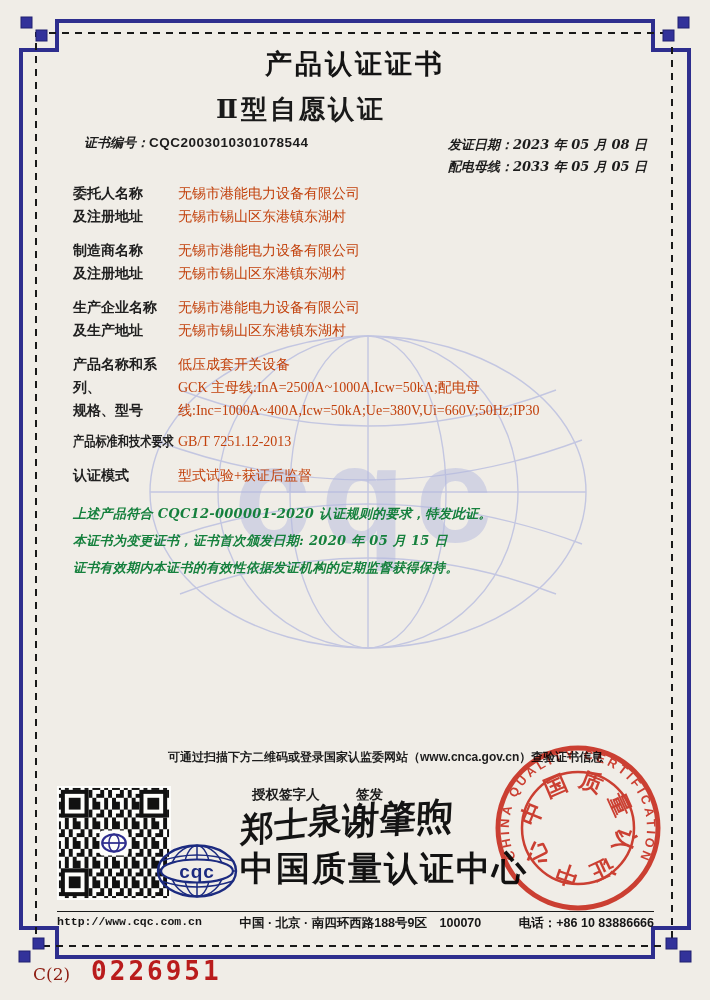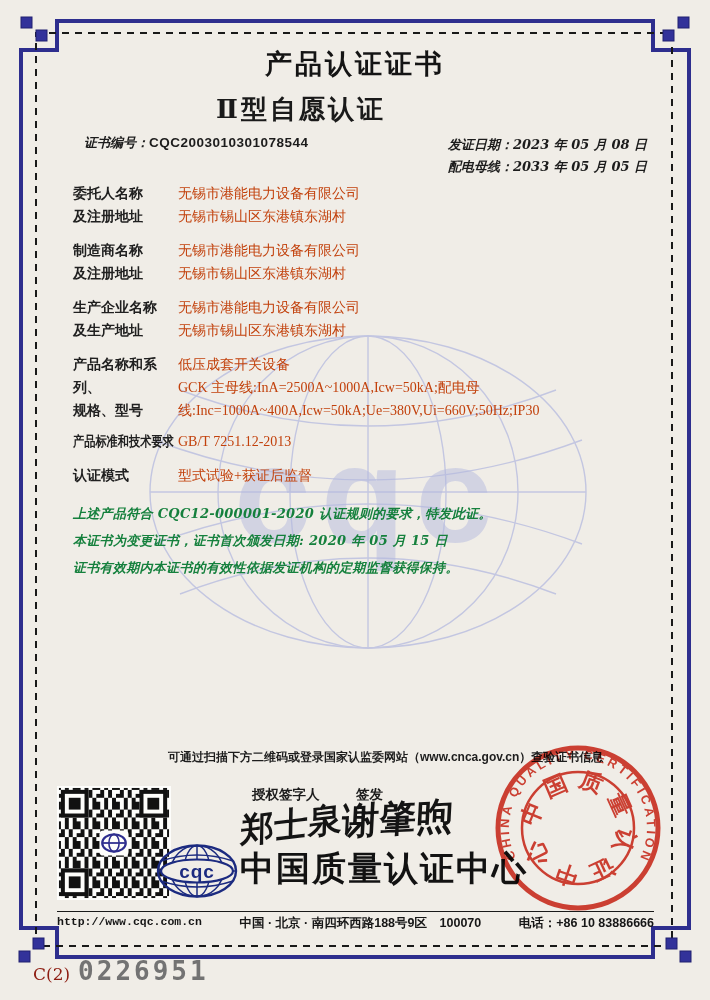--- a/index.html
+++ b/index.html
@@ -47,23 +47,23 @@
   .orgname{left:240px;top:846px;font-size:34px;font-weight:600;letter-spacing:2px;color:#121212;white-space:nowrap;}
 
   
   .footline{left:57px;top:911px;width:597px;border-top:1.5px solid #1a1a1a;}
   .footrow{left:57px;top:915px;width:597px;display:flex;justify-content:space-between;align-items:flex-start;color:#161616;}
   .site{font-family:"Liberation Mono",monospace;font-size:11.5px;font-weight:700;}
   .addr{font-size:12.5px;font-weight:600;}
   .phone{font-size:12.5px;font-weight:600;}
 
   
-  .serial{left:33px;top:956px;display:flex;align-items:baseline;gap:8px;}
+  .serial{left:33px;top:956px;display:flex;align-items:baseline;gap:21px;}
   .serial .pfx{font-family:"DejaVu Serif",serif;font-size:17px;color:#8e1d12;}
-  .serial .no{font-family:"DejaVu Sans Mono",monospace;font-size:26px;font-weight:700;letter-spacing:3px;color:#737373;}
+  .serial .no{font-family:"DejaVu Sans Mono",monospace;font-size:26px;font-weight:700;letter-spacing:3px;color:#b91c1c;}
 
   .seal-svg{mix-blend-mode:multiply;opacity:.95;}
 </style>
 </head>
 <body>
 
 <div class="page">
 
   <svg class="abs layer0" style="left:140px;top:330px;" width="460" height="330" viewBox="0 0 460 330">
     <g fill="none" stroke="#b5badf" stroke-width="1.4" opacity="0.75">

